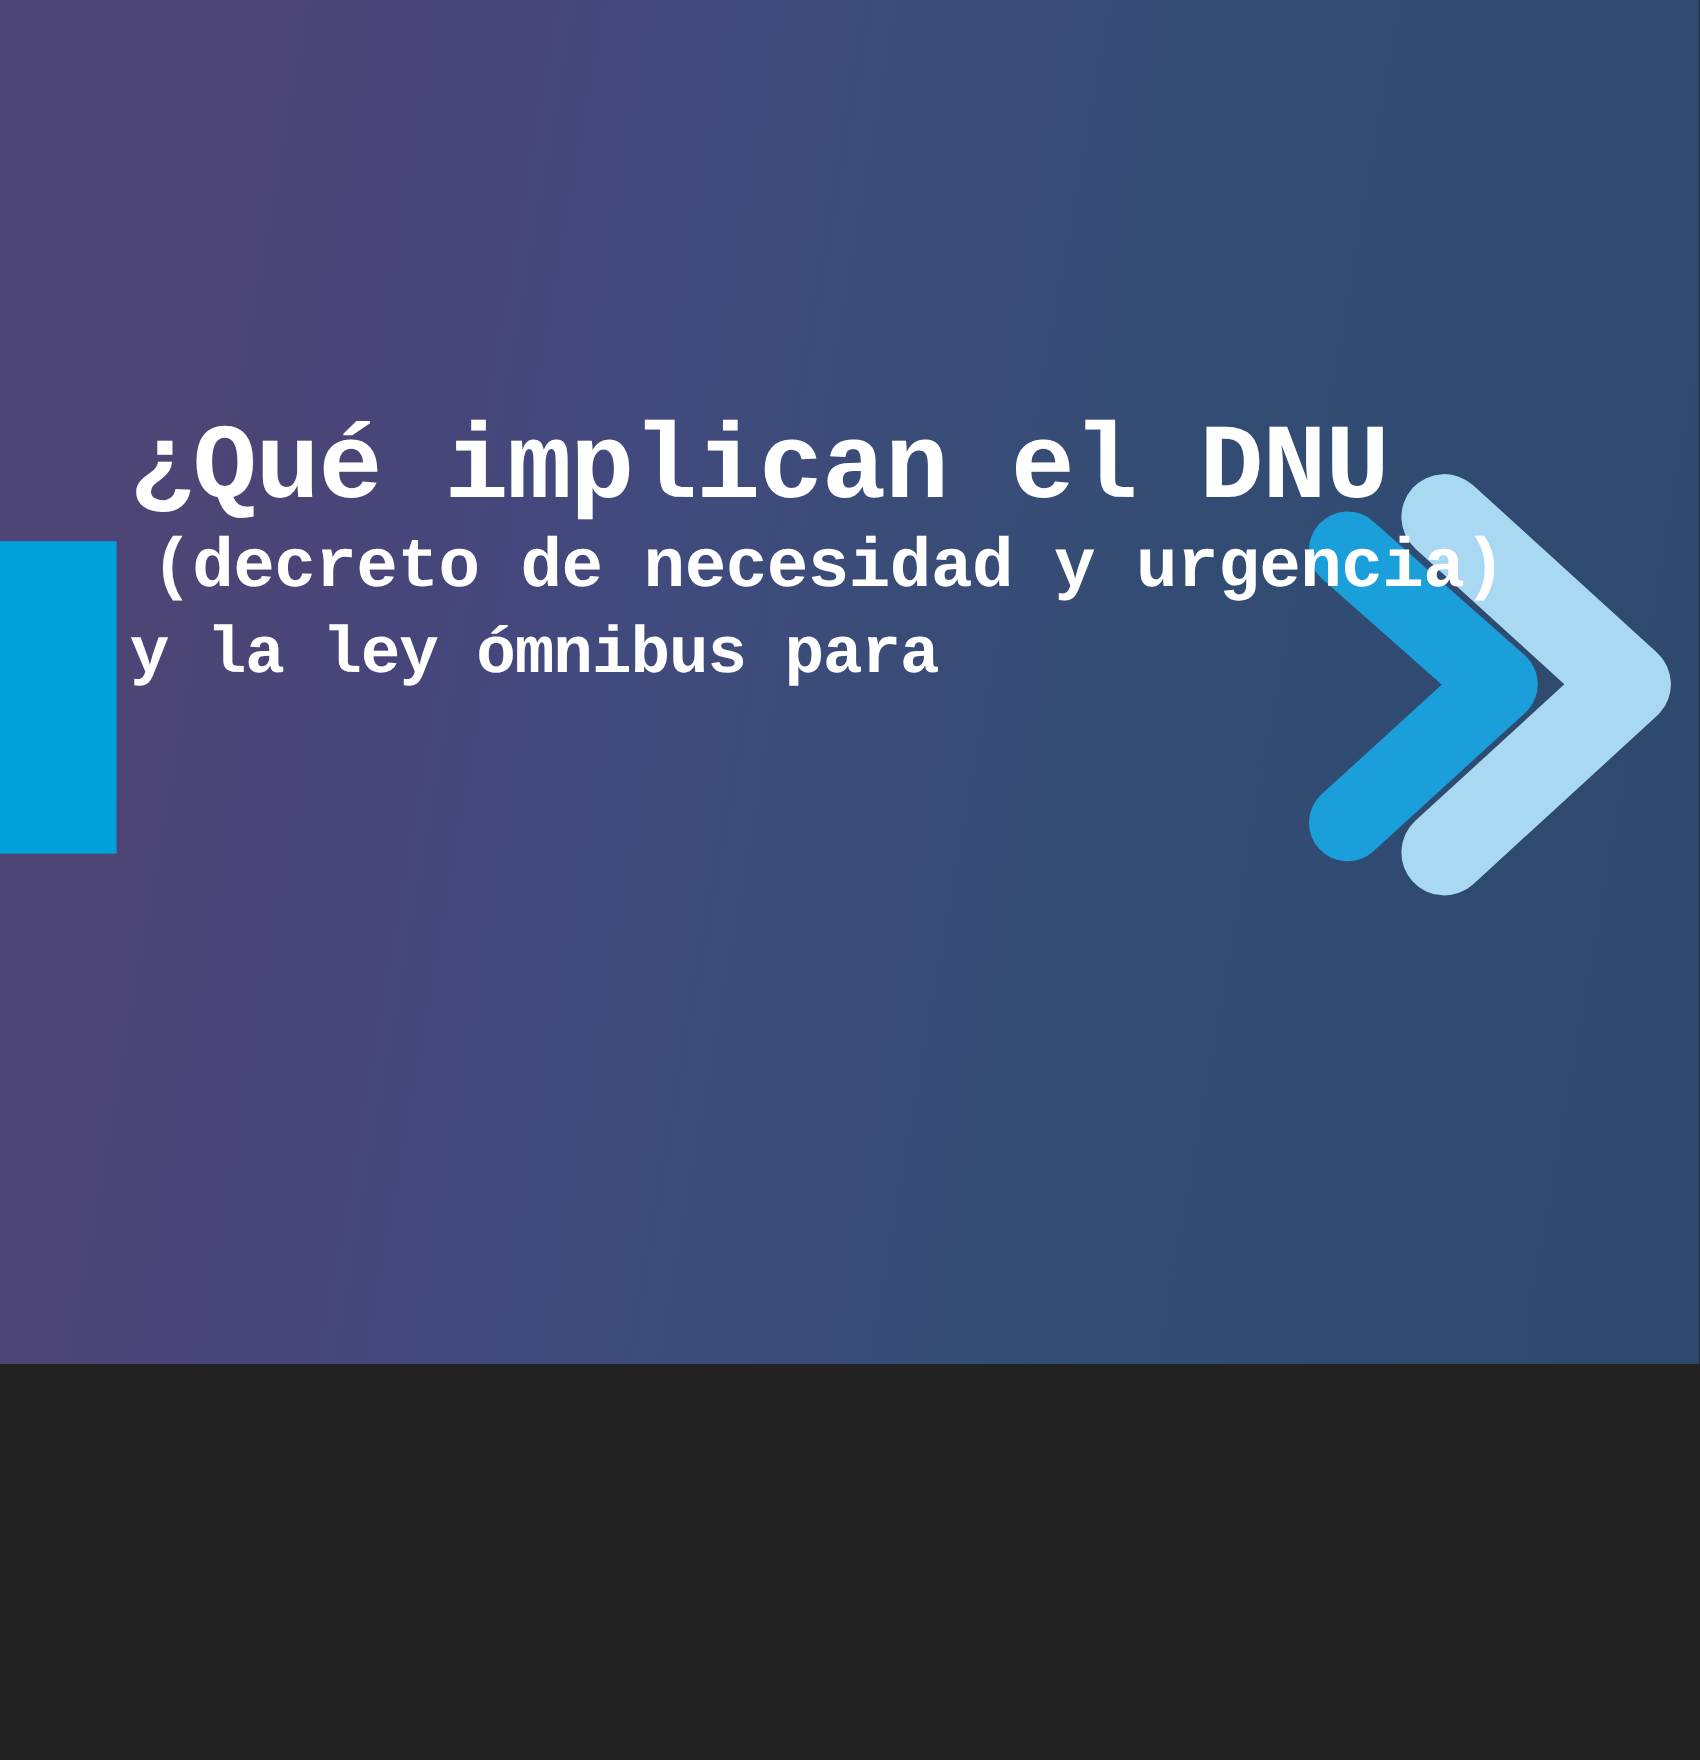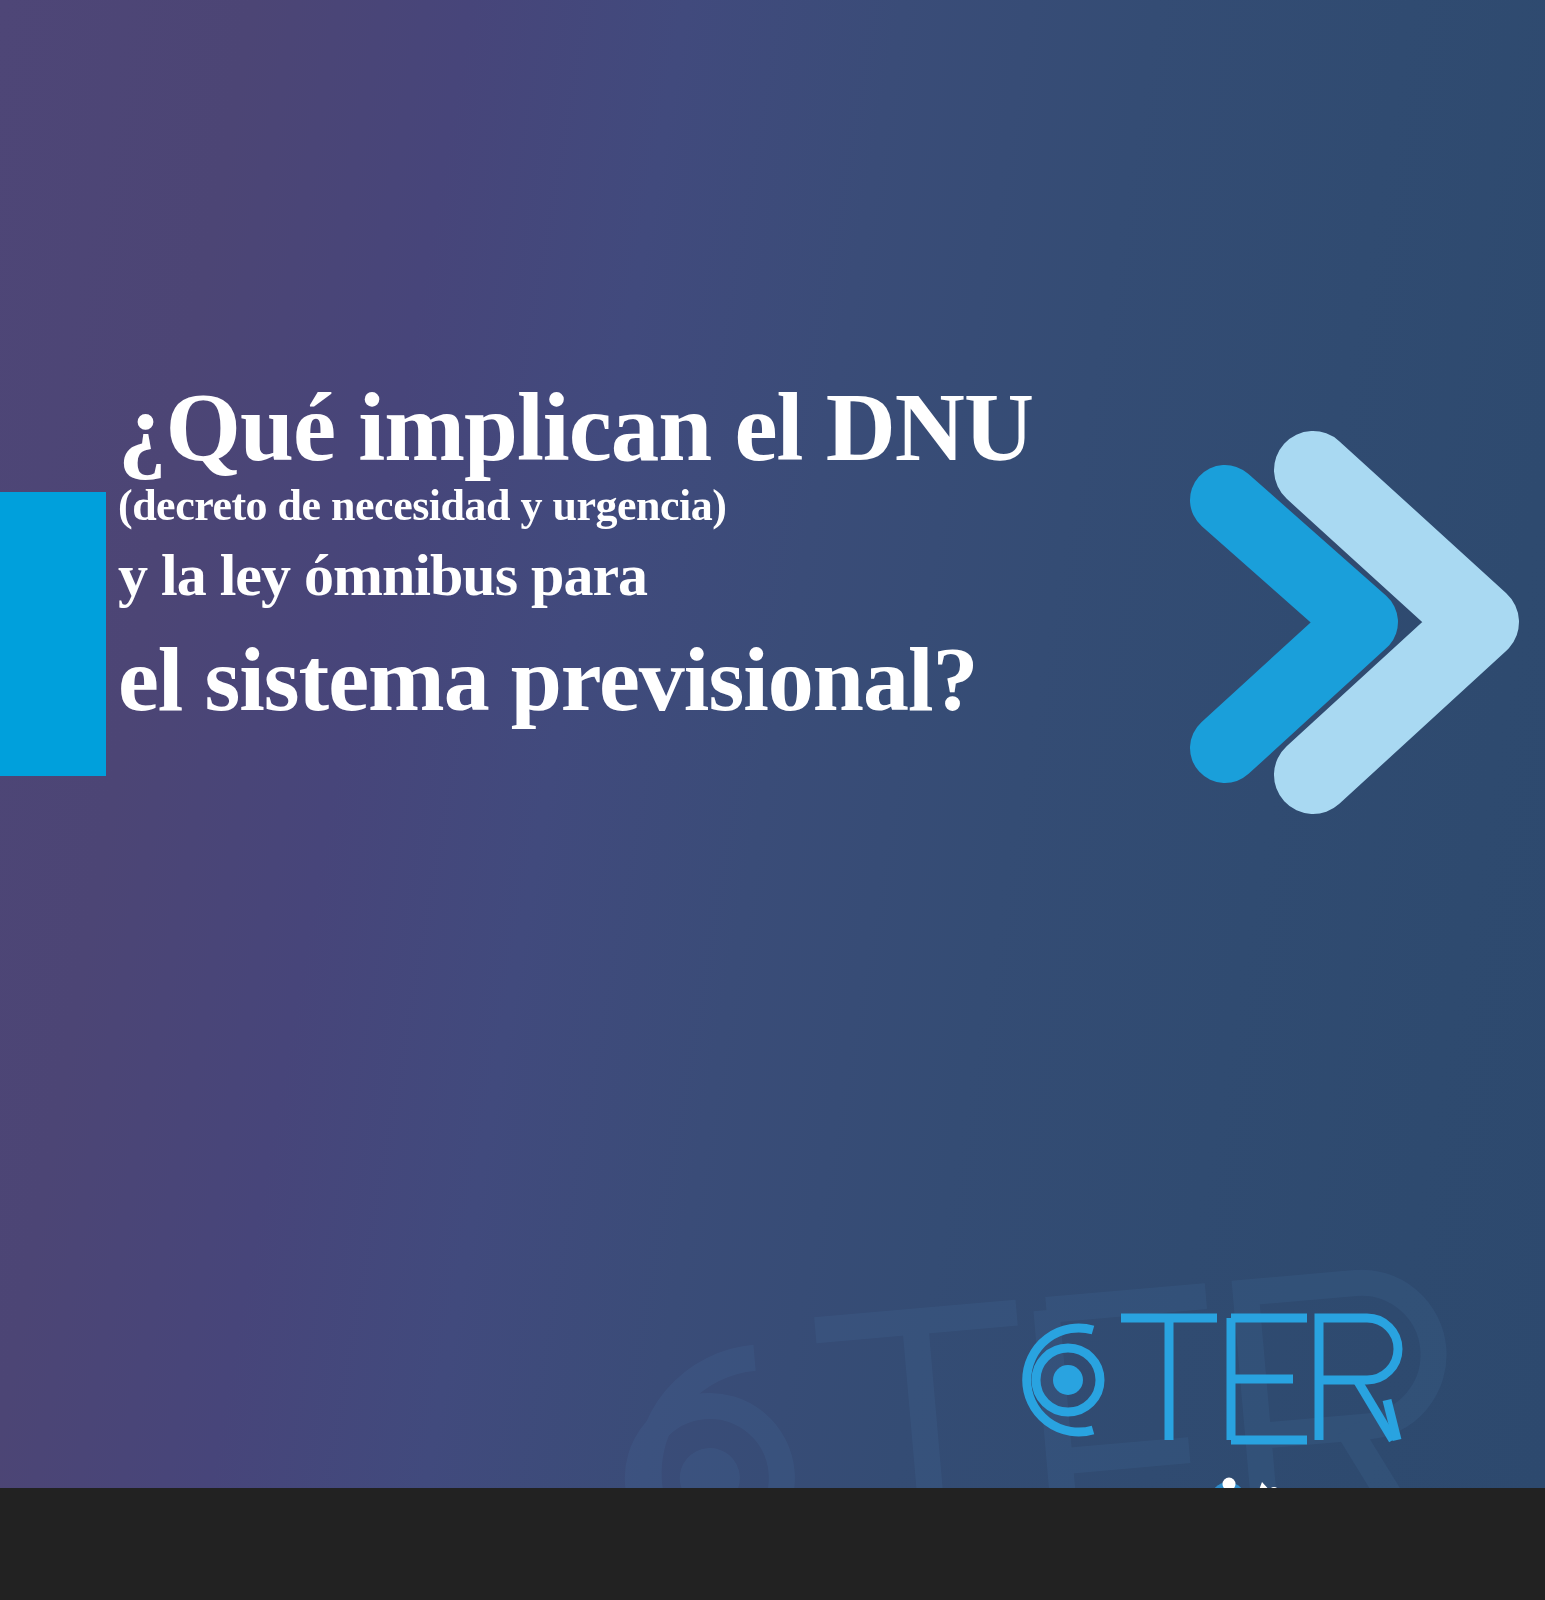--- a/index.html
+++ b/index.html
@@ -1,20 +1,20 @@
 <!DOCTYPE html>
 <html><head>
 <meta charset="utf-8">
 <style>
   html,body{margin:0;padding:0;background:#222;}
   #stage{
     position:relative;
-    width:1545px;height:1488px;
+    width:1545px;height:1240px;
     overflow:hidden;
-    font-family:Liberation Serif, serif;
+    font-family:Liberation Mono, monospace;
     background:linear-gradient(100deg,#4e4677 0%,#4c4575 14%,#47457a 26%,#414a7d 38%,#3a4c78 50%,#344c74 64%,#304b71 78%,#2e4a6f 90%,#2d496e 100%);
   }
 
   
   .wm{
     position:absolute;
     left:540px; top:1258px;
     width:900px; height:470px;
     opacity:.13;
     transform:rotate(-5deg);
@@ -65,26 +65,27 @@
     z-index:5;
   }
   .l1{
     font-size:97px;
     font-weight:bold;
     line-height:1.03;
     letter-spacing:-1px;
     white-space:nowrap;
   }
   .l2{
-    font-size:44px;
+    font-size:63px;
     font-weight:bold;
     line-height:1.10;
     letter-spacing:-.5px;
     margin-top:4px;
     white-space:nowrap;
+    text-align:center;
   }
   .l3{
     font-size:60px;
     font-weight:bold;
     line-height:1.05;
     letter-spacing:-1px;
     margin-top:14px;
     white-space:nowrap;
   }
   .l4{
@@ -131,21 +132,20 @@
       <path d="M10 70 L148 192 L10 318" fill="none" stroke="#1a9fda" stroke-width="70" stroke-linecap="round" stroke-linejoin="round"></path>
     </svg>
   </div>
 
   <div class="bar"></div>
 
   <div class="headline">
     <div class="l1">¿Qué implican el DNU</div>
     <div class="l2">(decreto de necesidad y urgencia)</div>
     <div class="l3">y la ley ómnibus para</div>
-    <div class="l4">el sistema previsional?</div>
   </div>
 
   <div class="logo-ctera">
     <svg viewBox="0 0 410 150" xmlns="http://www.w3.org/2000/svg" aria-hidden="true">
       <g fill="none" stroke="#29a3e0" stroke-width="9">
 
         <path d="M98 30 A52 52 0 1 0 98 130"></path>
         <circle cx="73" cy="80" r="32"></circle>
         <circle cx="73" cy="80" r="15" fill="#29a3e0" stroke="none"></circle>
 

